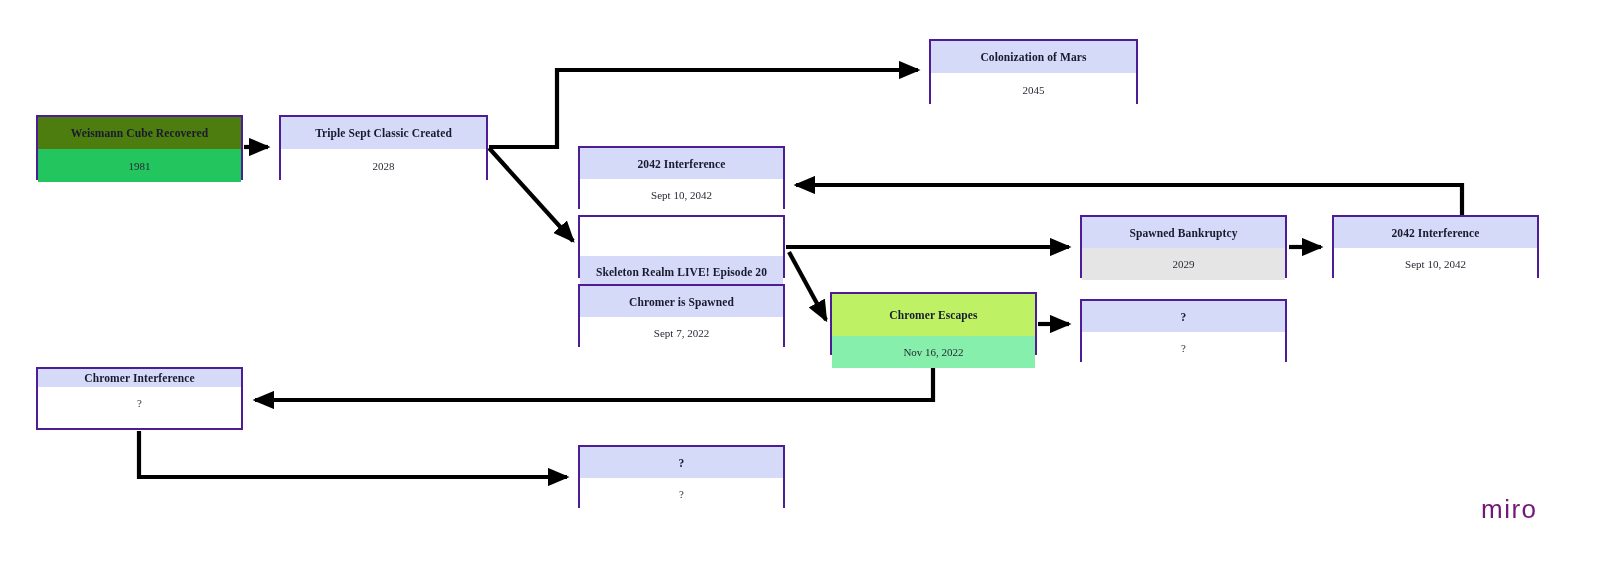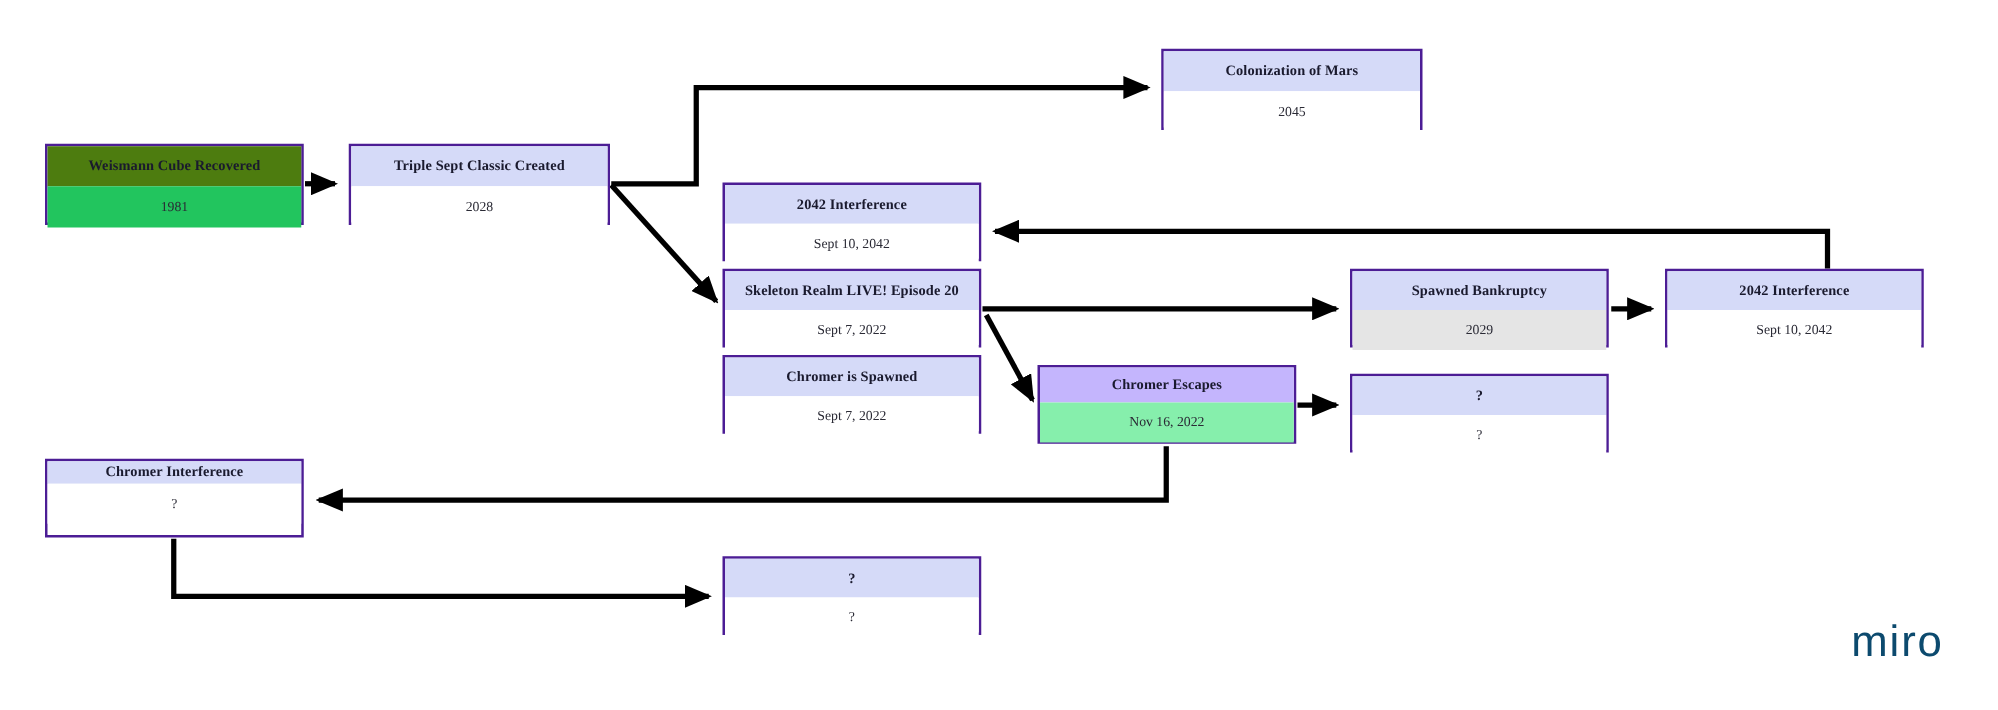--- a/index.html
+++ b/index.html
@@ -54,22 +54,22 @@
     color: #2a2a35;
     font-size: 11px;
     display: flex;
     align-items: center;
     justify-content: center;
     text-align: center;
     padding: 0 8px;
   }
   .watermark {
     position: absolute;
-    color: #0c4a6e;
-    font-size: 35px;
+    color: #701a75;
+    font-size: 26px;
     letter-spacing: 1.5px;
     font-weight: 400;
     user-select: none;
     z-index: 1;
   }
 </style>
 </head>
 <body>
 
 <div id="canvas">
@@ -105,29 +105,29 @@
       </div>
       <div class="node" style="left: 929px; top: 39px; width: 209px; height: 65px;">
         <div class="node-header" style="height: 32px; background: rgb(213, 218, 248);">Colonization of Mars</div>
         <div class="node-body" style="height: 33px; background: rgb(255, 255, 255);">2045</div>
       </div>
       <div class="node" style="left: 578px; top: 146px; width: 207px; height: 63px;">
         <div class="node-header" style="height: 31px; background: rgb(213, 218, 248);">2042 Interference</div>
         <div class="node-body" style="height: 32px; background: rgb(255, 255, 255);">Sept 10, 2042</div>
       </div>
       <div class="node" style="left: 578px; top: 215px; width: 207px; height: 63px;">
-        <div class="node-header" style="height: 31px; background: rgb(213, 218, 248);">Skeleton Realm LIVE! Episode 20</div>
+        <div class="node-header" style="height: 31px; background: rgb(213, 218, 248); margin-top: 39px;">Skeleton Realm LIVE! Episode 20</div>
         <div class="node-body" style="height: 32px; background: rgb(255, 255, 255);">Sept 7, 2022</div>
       </div>
       <div class="node" style="left: 578px; top: 284px; width: 207px; height: 63px;">
         <div class="node-header" style="height: 31px; background: rgb(213, 218, 248);">Chromer is Spawned</div>
         <div class="node-body" style="height: 32px; background: rgb(255, 255, 255);">Sept 7, 2022</div>
       </div>
       <div class="node" style="left: 830px; top: 292px; width: 207px; height: 63px;">
-        <div class="node-header" style="height: 28px; background: #c4b5fd;">Chromer Escapes</div>
+        <div class="node-header" style="height: 42px; background: #bef264;">Chromer Escapes</div>
         <div class="node-body" style="height: 32px; background: #86efac;">Nov 16, 2022</div>
       </div>
       <div class="node" style="left: 1080px; top: 215px; width: 207px; height: 63px;">
         <div class="node-header" style="height: 31px; background: rgb(213, 218, 248);">Spawned Bankruptcy</div>
         <div class="node-body" style="height: 32px; background: #e5e5e5;">2029</div>
       </div>
       <div class="node" style="left: 1080px; top: 299px; width: 207px; height: 63px;">
         <div class="node-header" style="height: 31px; background: rgb(213, 218, 248);">?</div>
         <div class="node-body" style="height: 32px; background: rgb(255, 255, 255);">?</div>
       </div>

